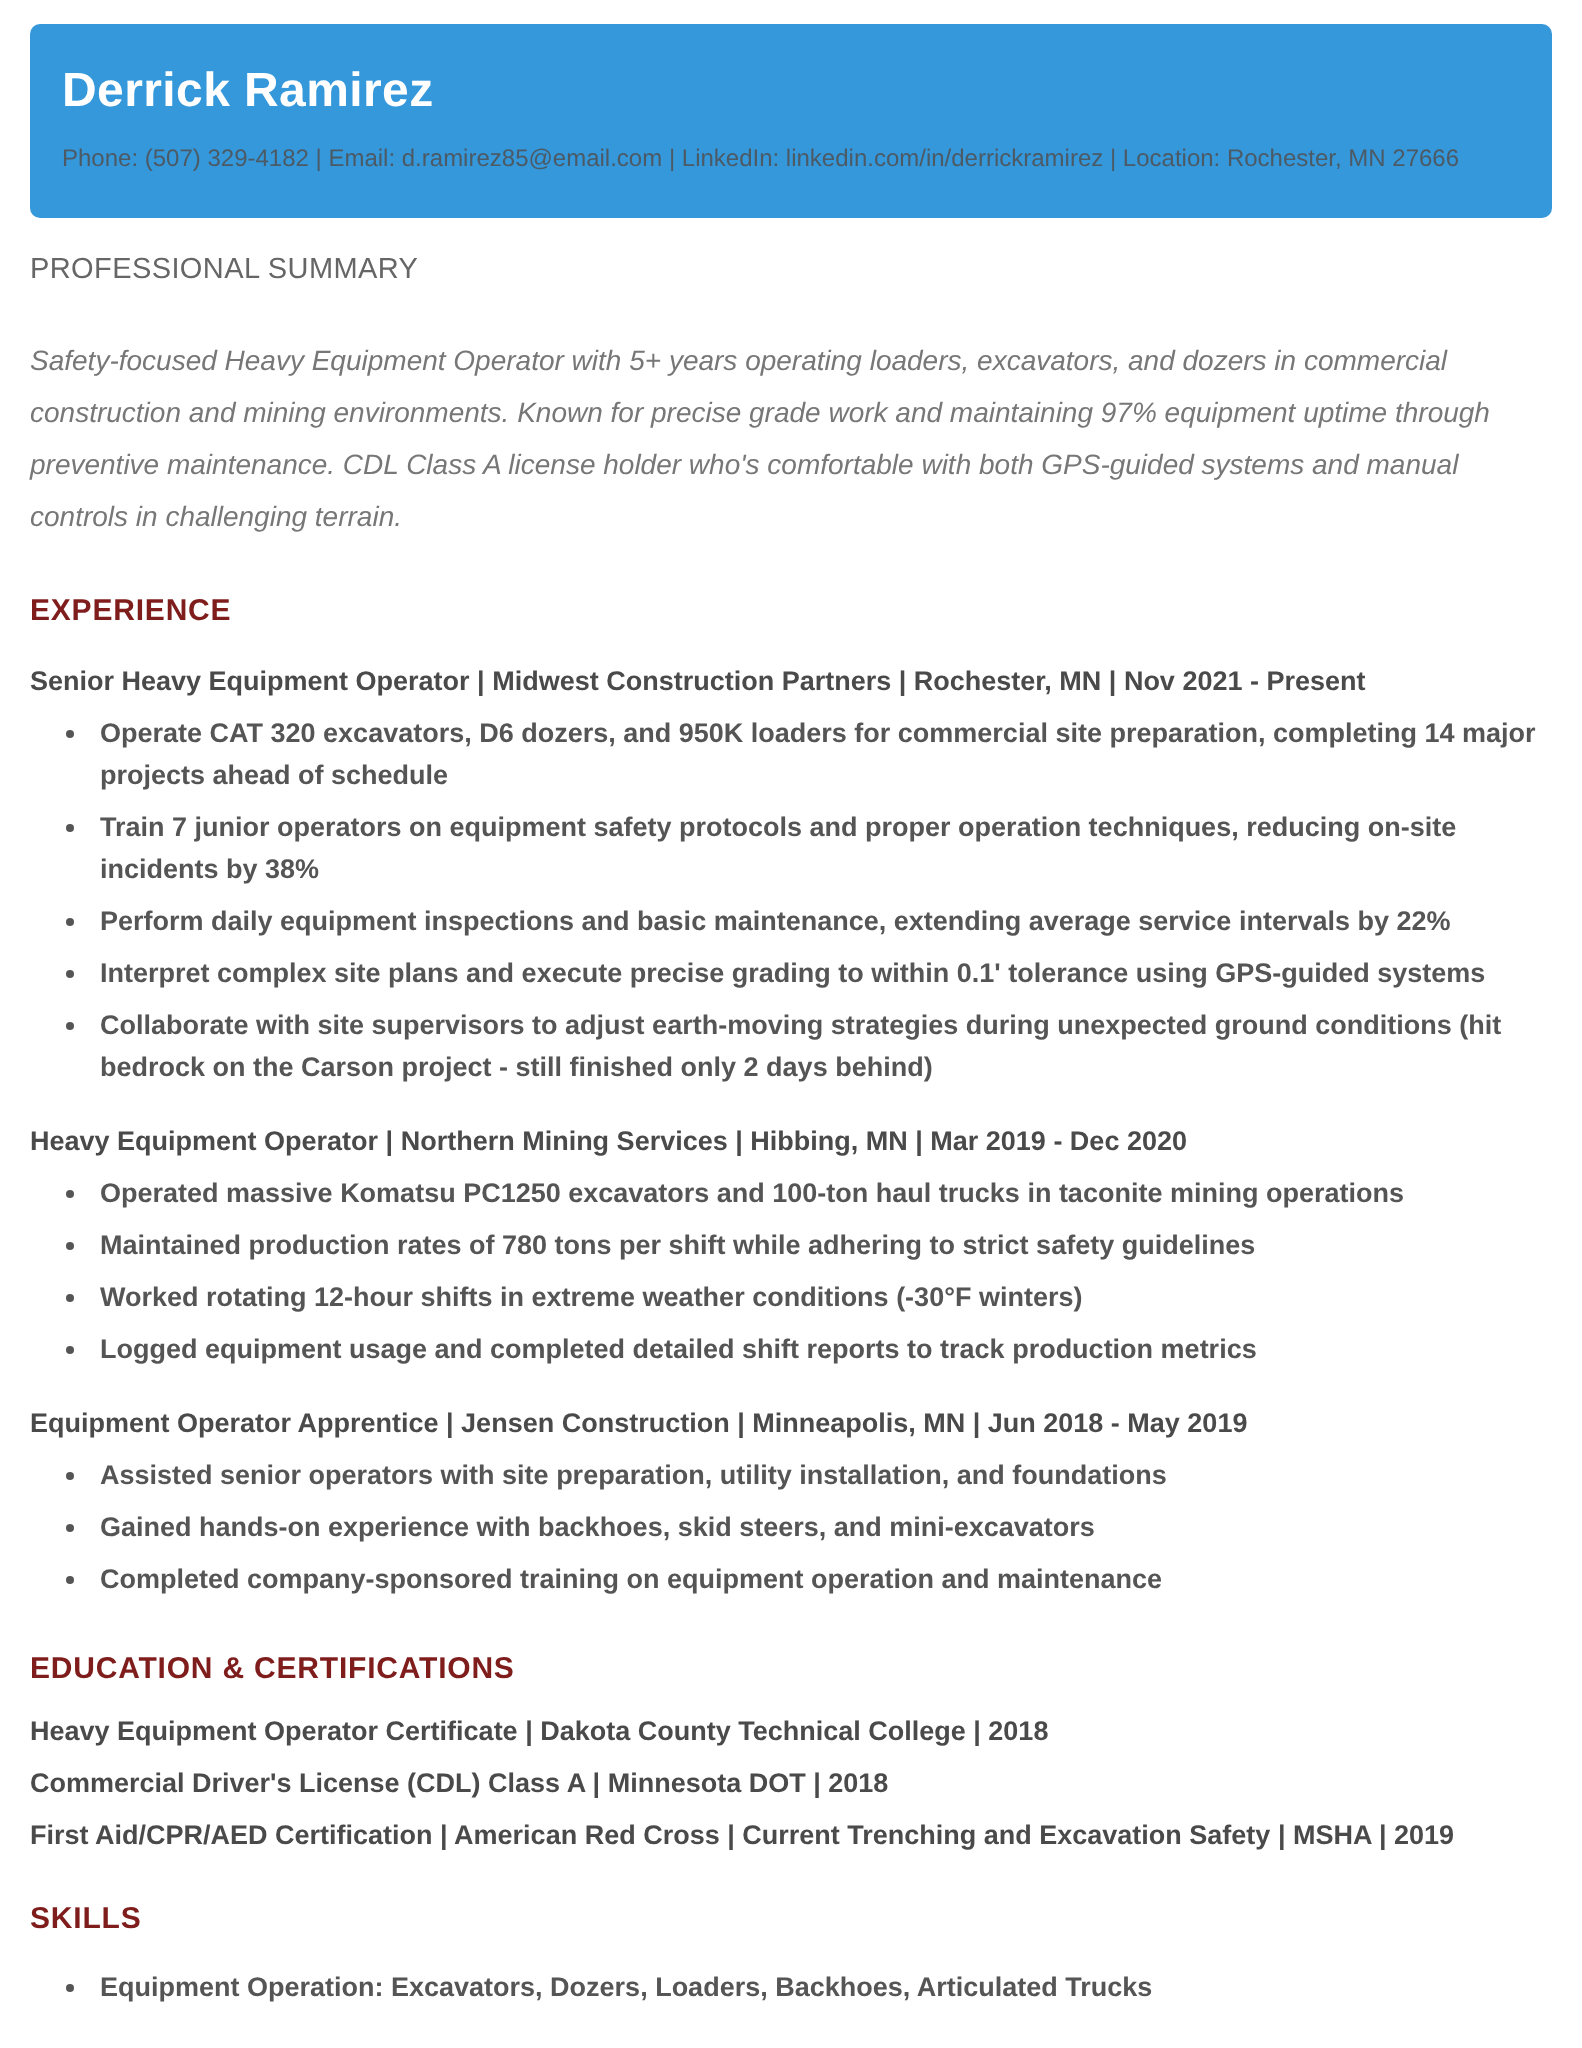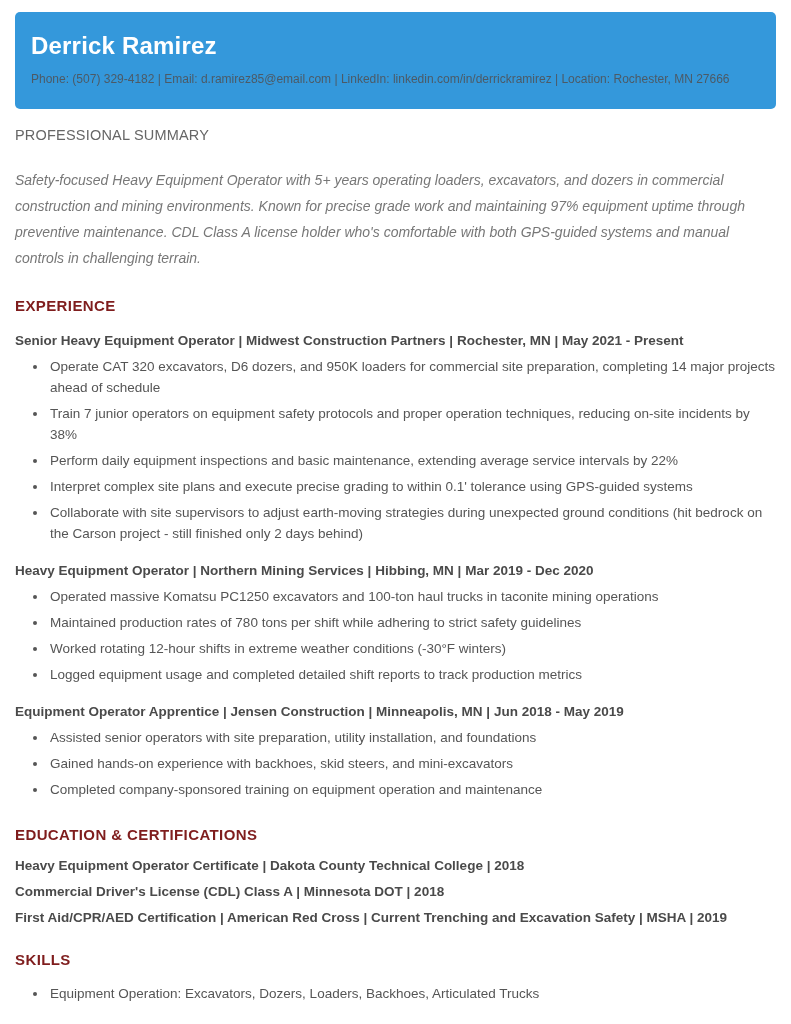--- a/index.html
+++ b/index.html
@@ -73,20 +73,21 @@
     margin: 0 0 4px 0;
     padding: 0 0 0 33px;
     list-style: disc;
   }
   ul.bullets li {
     font-size: 13.5px;
     line-height: 21px;
     margin-bottom: 5px;
     color: #555555;
     padding-left: 2px;
+    font-weight: bold;
   }
 
   
   .edu-item {
     margin: 0 0 11px 0;
     font-size: 13.5px;
     font-weight: bold;
     color: #4a4a4a;
     line-height: 15px;
   }
@@ -105,21 +106,21 @@
 
   <section>
     <h2 class="plain-heading">PROFESSIONAL SUMMARY</h2>
     <p class="summary-text">Safety-focused Heavy Equipment Operator with 5+ years operating loaders, excavators, and dozers in commercial construction and mining environments. Known for precise grade work and maintaining 97% equipment uptime through preventive maintenance. CDL Class A license holder who's comfortable with both GPS-guided systems and manual controls in challenging terrain.</p>
   </section>
 
   <section>
     <h2 class="accent-heading">EXPERIENCE</h2>
 
     <div class="job">
-      <h3 class="job-title">Senior Heavy Equipment Operator | Midwest Construction Partners | Rochester, MN | May 2021 - Present</h3>
+      <h3 class="job-title">Senior Heavy Equipment Operator | Midwest Construction Partners | Rochester, MN | Nov 2021 - Present</h3>
       <ul class="bullets">
         <li>Operate CAT 320 excavators, D6 dozers, and 950K loaders for commercial site preparation, completing 14 major projects ahead of schedule</li>
         <li>Train 7 junior operators on equipment safety protocols and proper operation techniques, reducing on-site incidents by 38%</li>
         <li>Perform daily equipment inspections and basic maintenance, extending average service intervals by 22%</li>
         <li>Interpret complex site plans and execute precise grading to within 0.1' tolerance using GPS-guided systems</li>
         <li>Collaborate with site supervisors to adjust earth-moving strategies during unexpected ground conditions (hit bedrock on the Carson project - still finished only 2 days behind)</li>
       </ul>
     </div>
 
     <div class="job">

